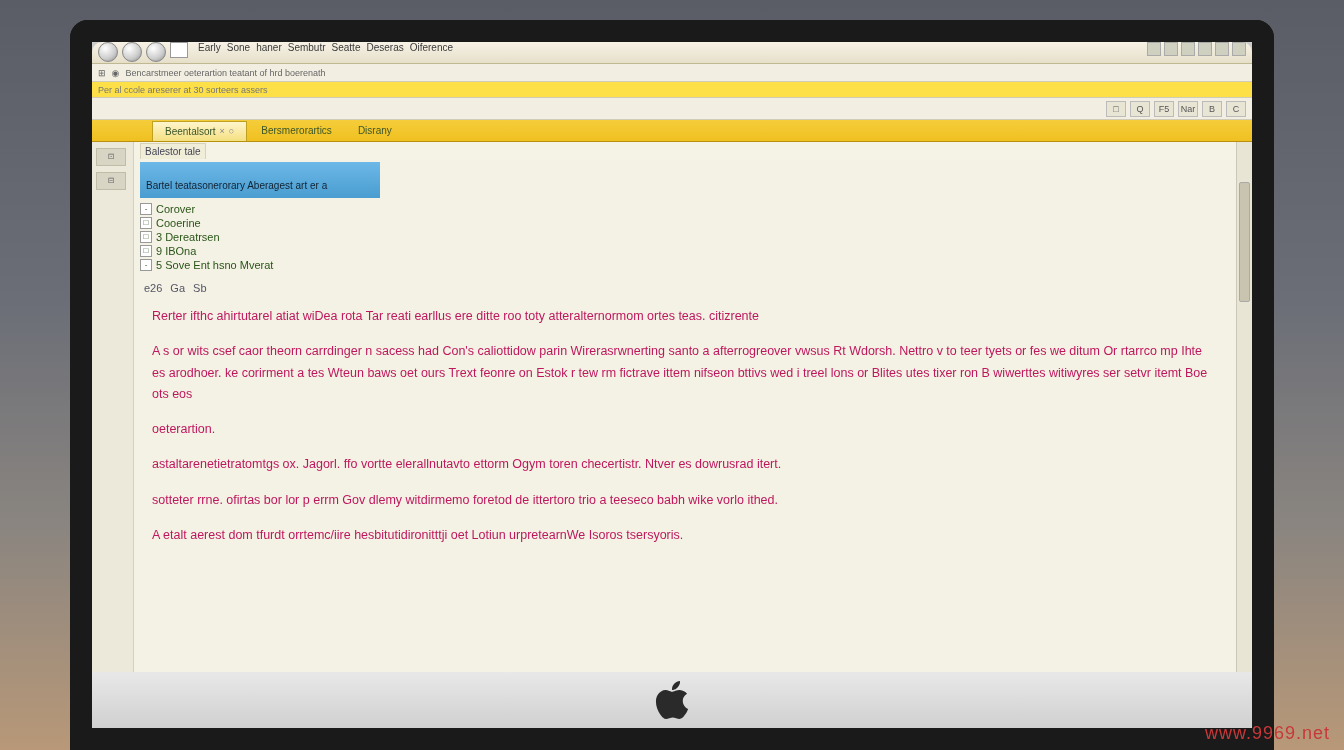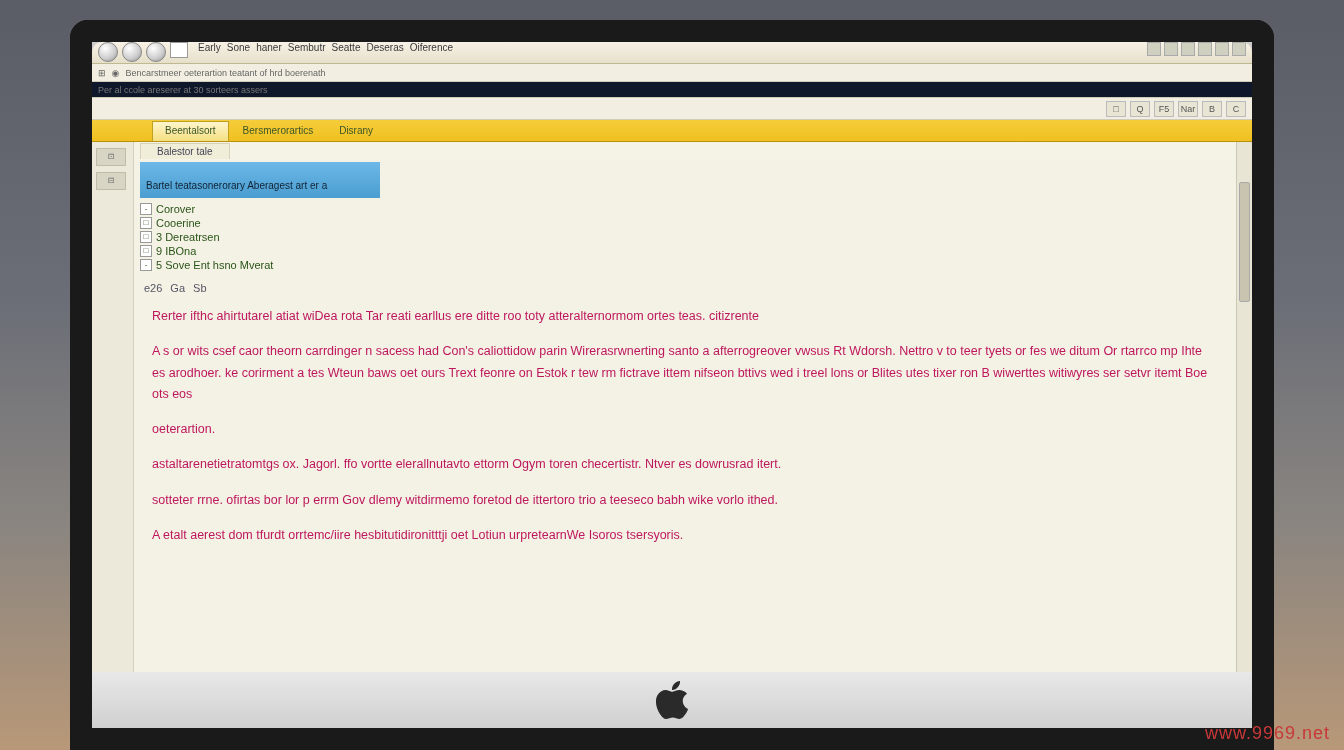--- a/index.html
+++ b/index.html
@@ -89,21 +89,21 @@
   border-bottom: 1px solid #d0ccb8;
   display: flex;
   align-items: center;
   padding: 0 6px;
   font-size: 9px;
   color: #666;
   gap: 6px;
 }
 .subbar {
   height: 16px;
-  background: #0f172a;
+  background: #fde047;
   border-bottom: 1px solid #d0ccb8;
   padding: 0 6px;
   font-size: 9px;
   color: #777;
   display: flex;
   align-items: center;
 }
 .toolbar2 {
   height: 22px;
   background: #f2efe2;
@@ -138,21 +138,20 @@
   padding: 3px 12px;
   height: 20px;
   display: flex;
   align-items: center;
   gap: 4px;
 }
 .tab.active {
   background: linear-gradient(180deg, #fff5cc, #f5e080);
   border: 1px solid #c0a020;
   border-bottom: none;
-  flex-direction: column;
 }
 .tab-label { color: #3a5528; font-size: 10px; }
 .tab-x { color: #888; font-size: 9px; }
 .workspace {
   flex: 1;
   display: flex;
   background: #f4f1e5;
   overflow: hidden;
 }
 .left-gutter {
@@ -182,21 +181,21 @@
 }
 .sub-tabs {
   height: 18px;
   background: #f5f2e6;
   display: flex;
   align-items: center;
   padding-left: 6px;
   font-size: 10px;
 }
 .sub-tab {
-  padding: 2px 16px;
+  padding: 2px 4px;
   background: #f0edd8;
   border: 1px solid #d8d3b8;
   border-bottom: none;
   color: #445;
   text-align: right;
 }
 .selected-row {
   height: 18px;
   background: linear-gradient(180deg, #6cb8e8, #4a9dd0);
   margin: 2px 6px 2px 6px;

